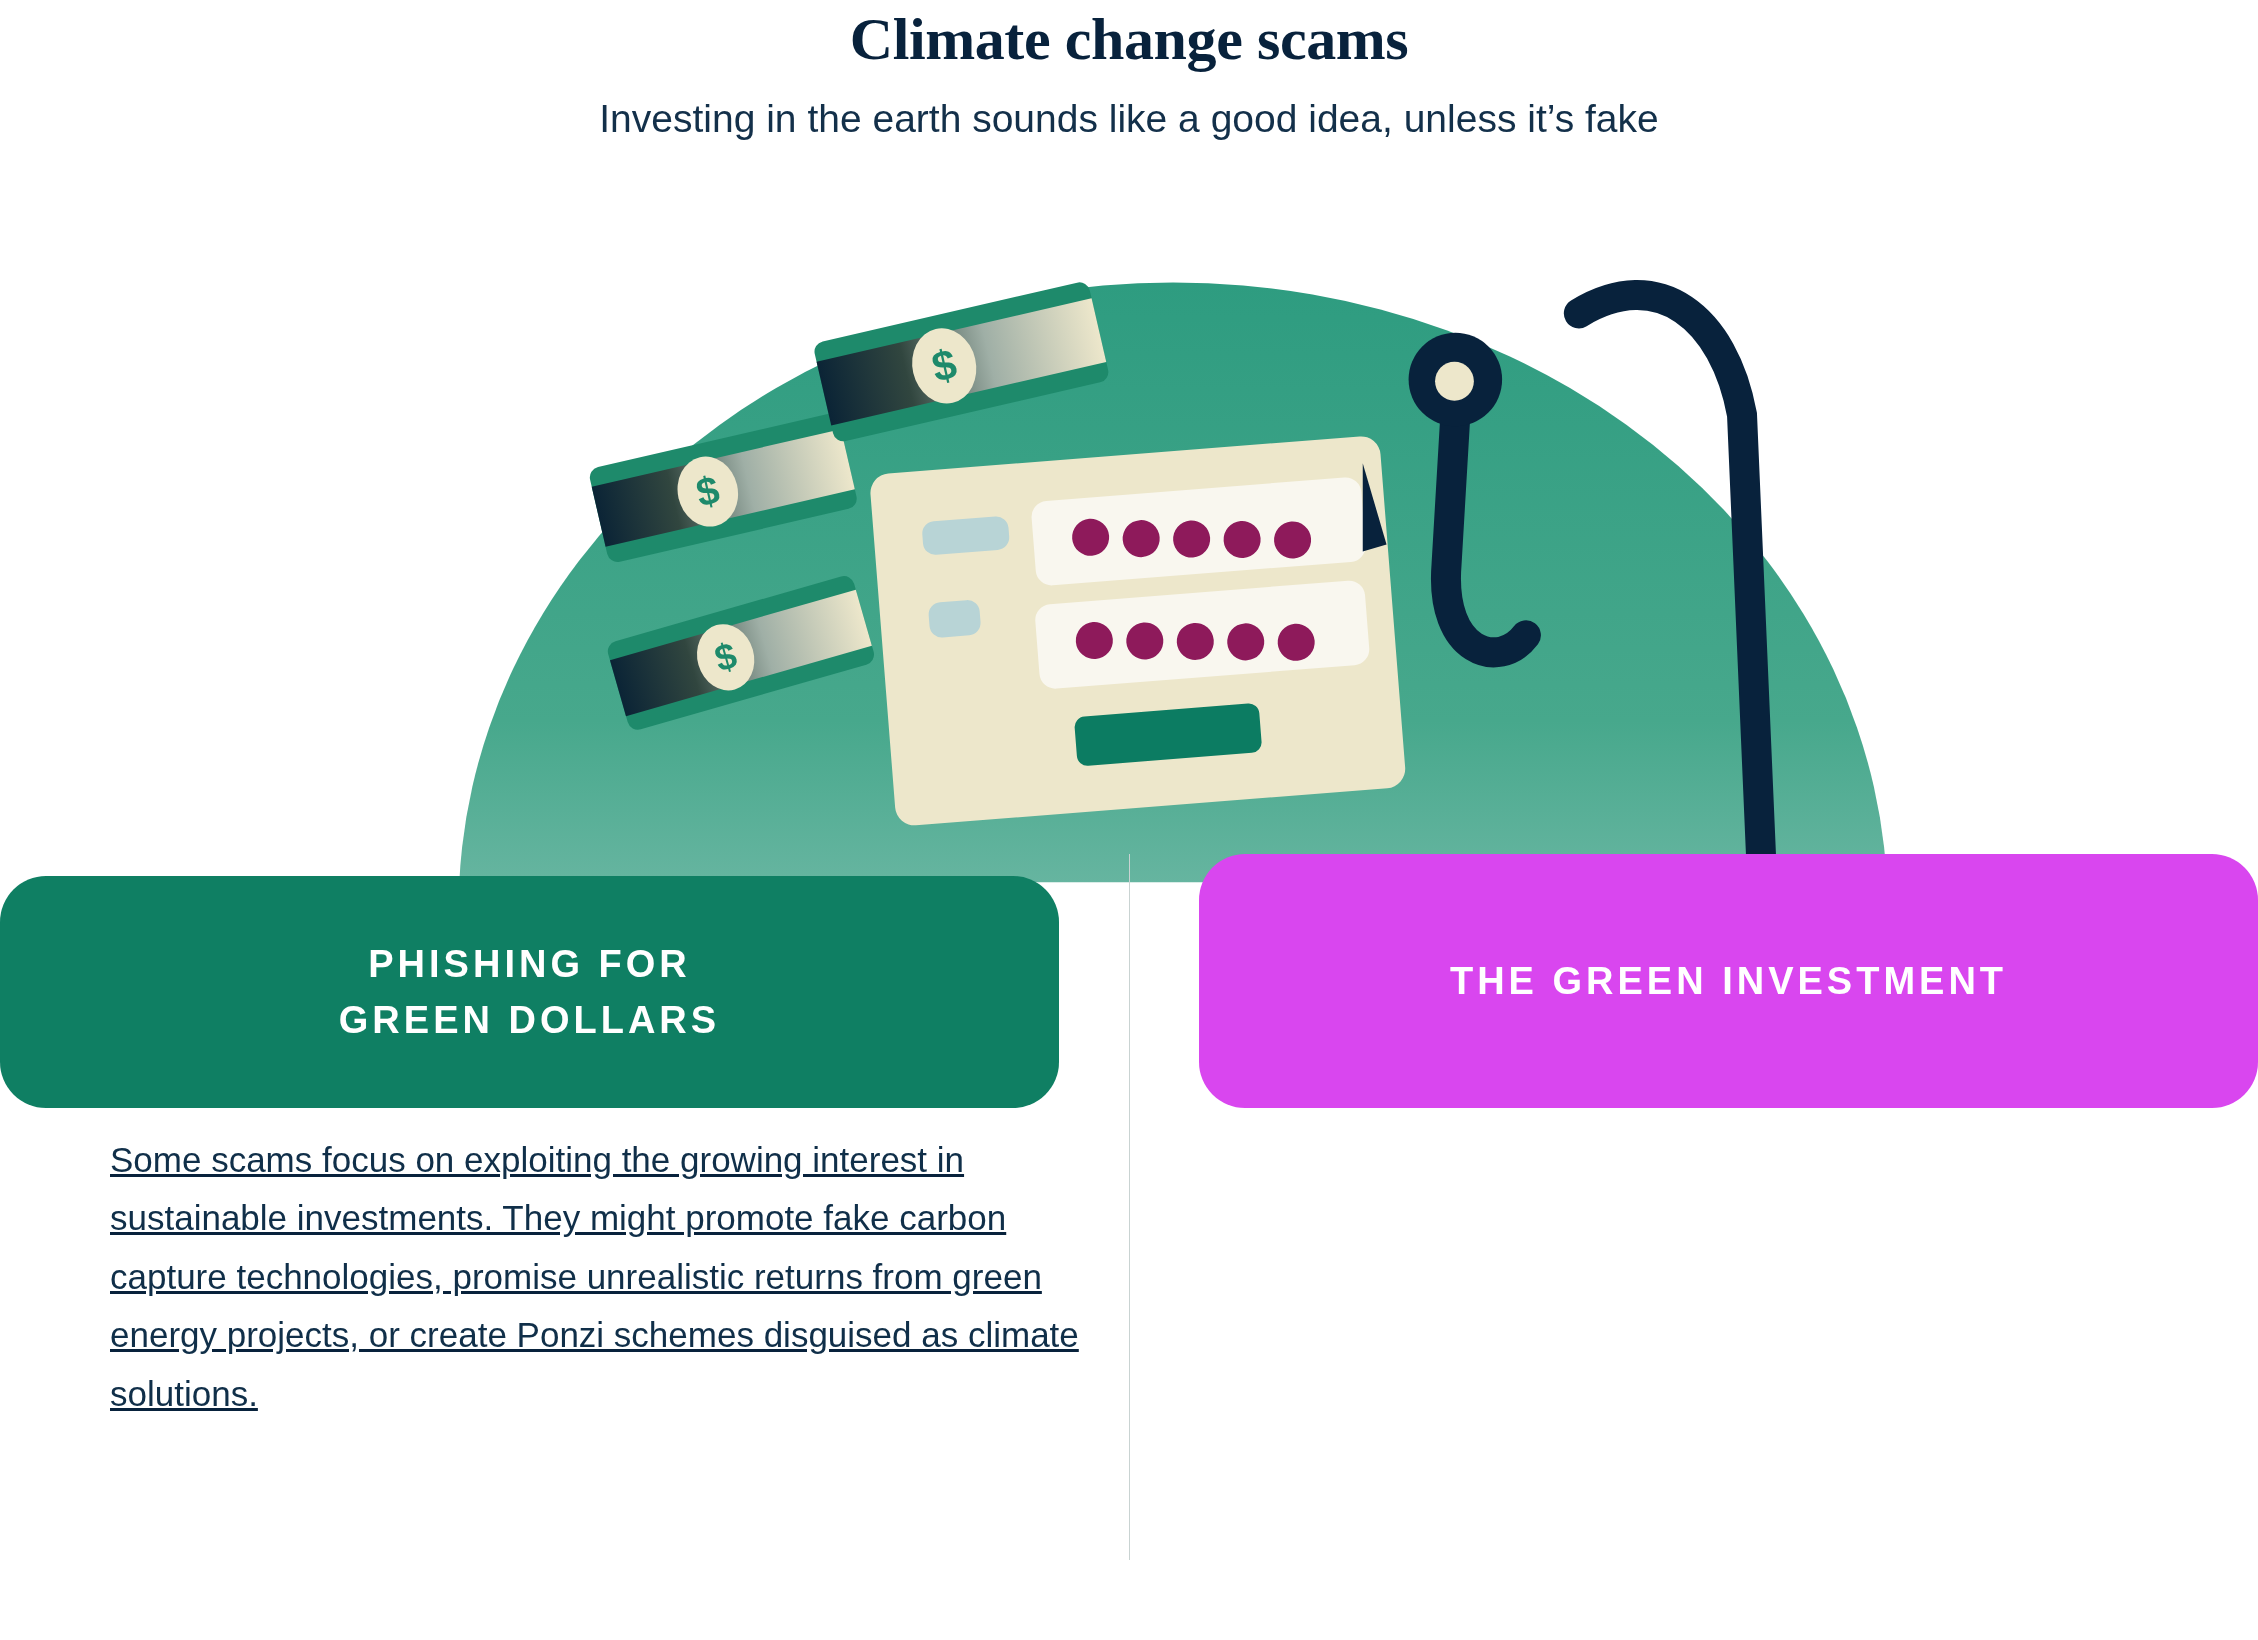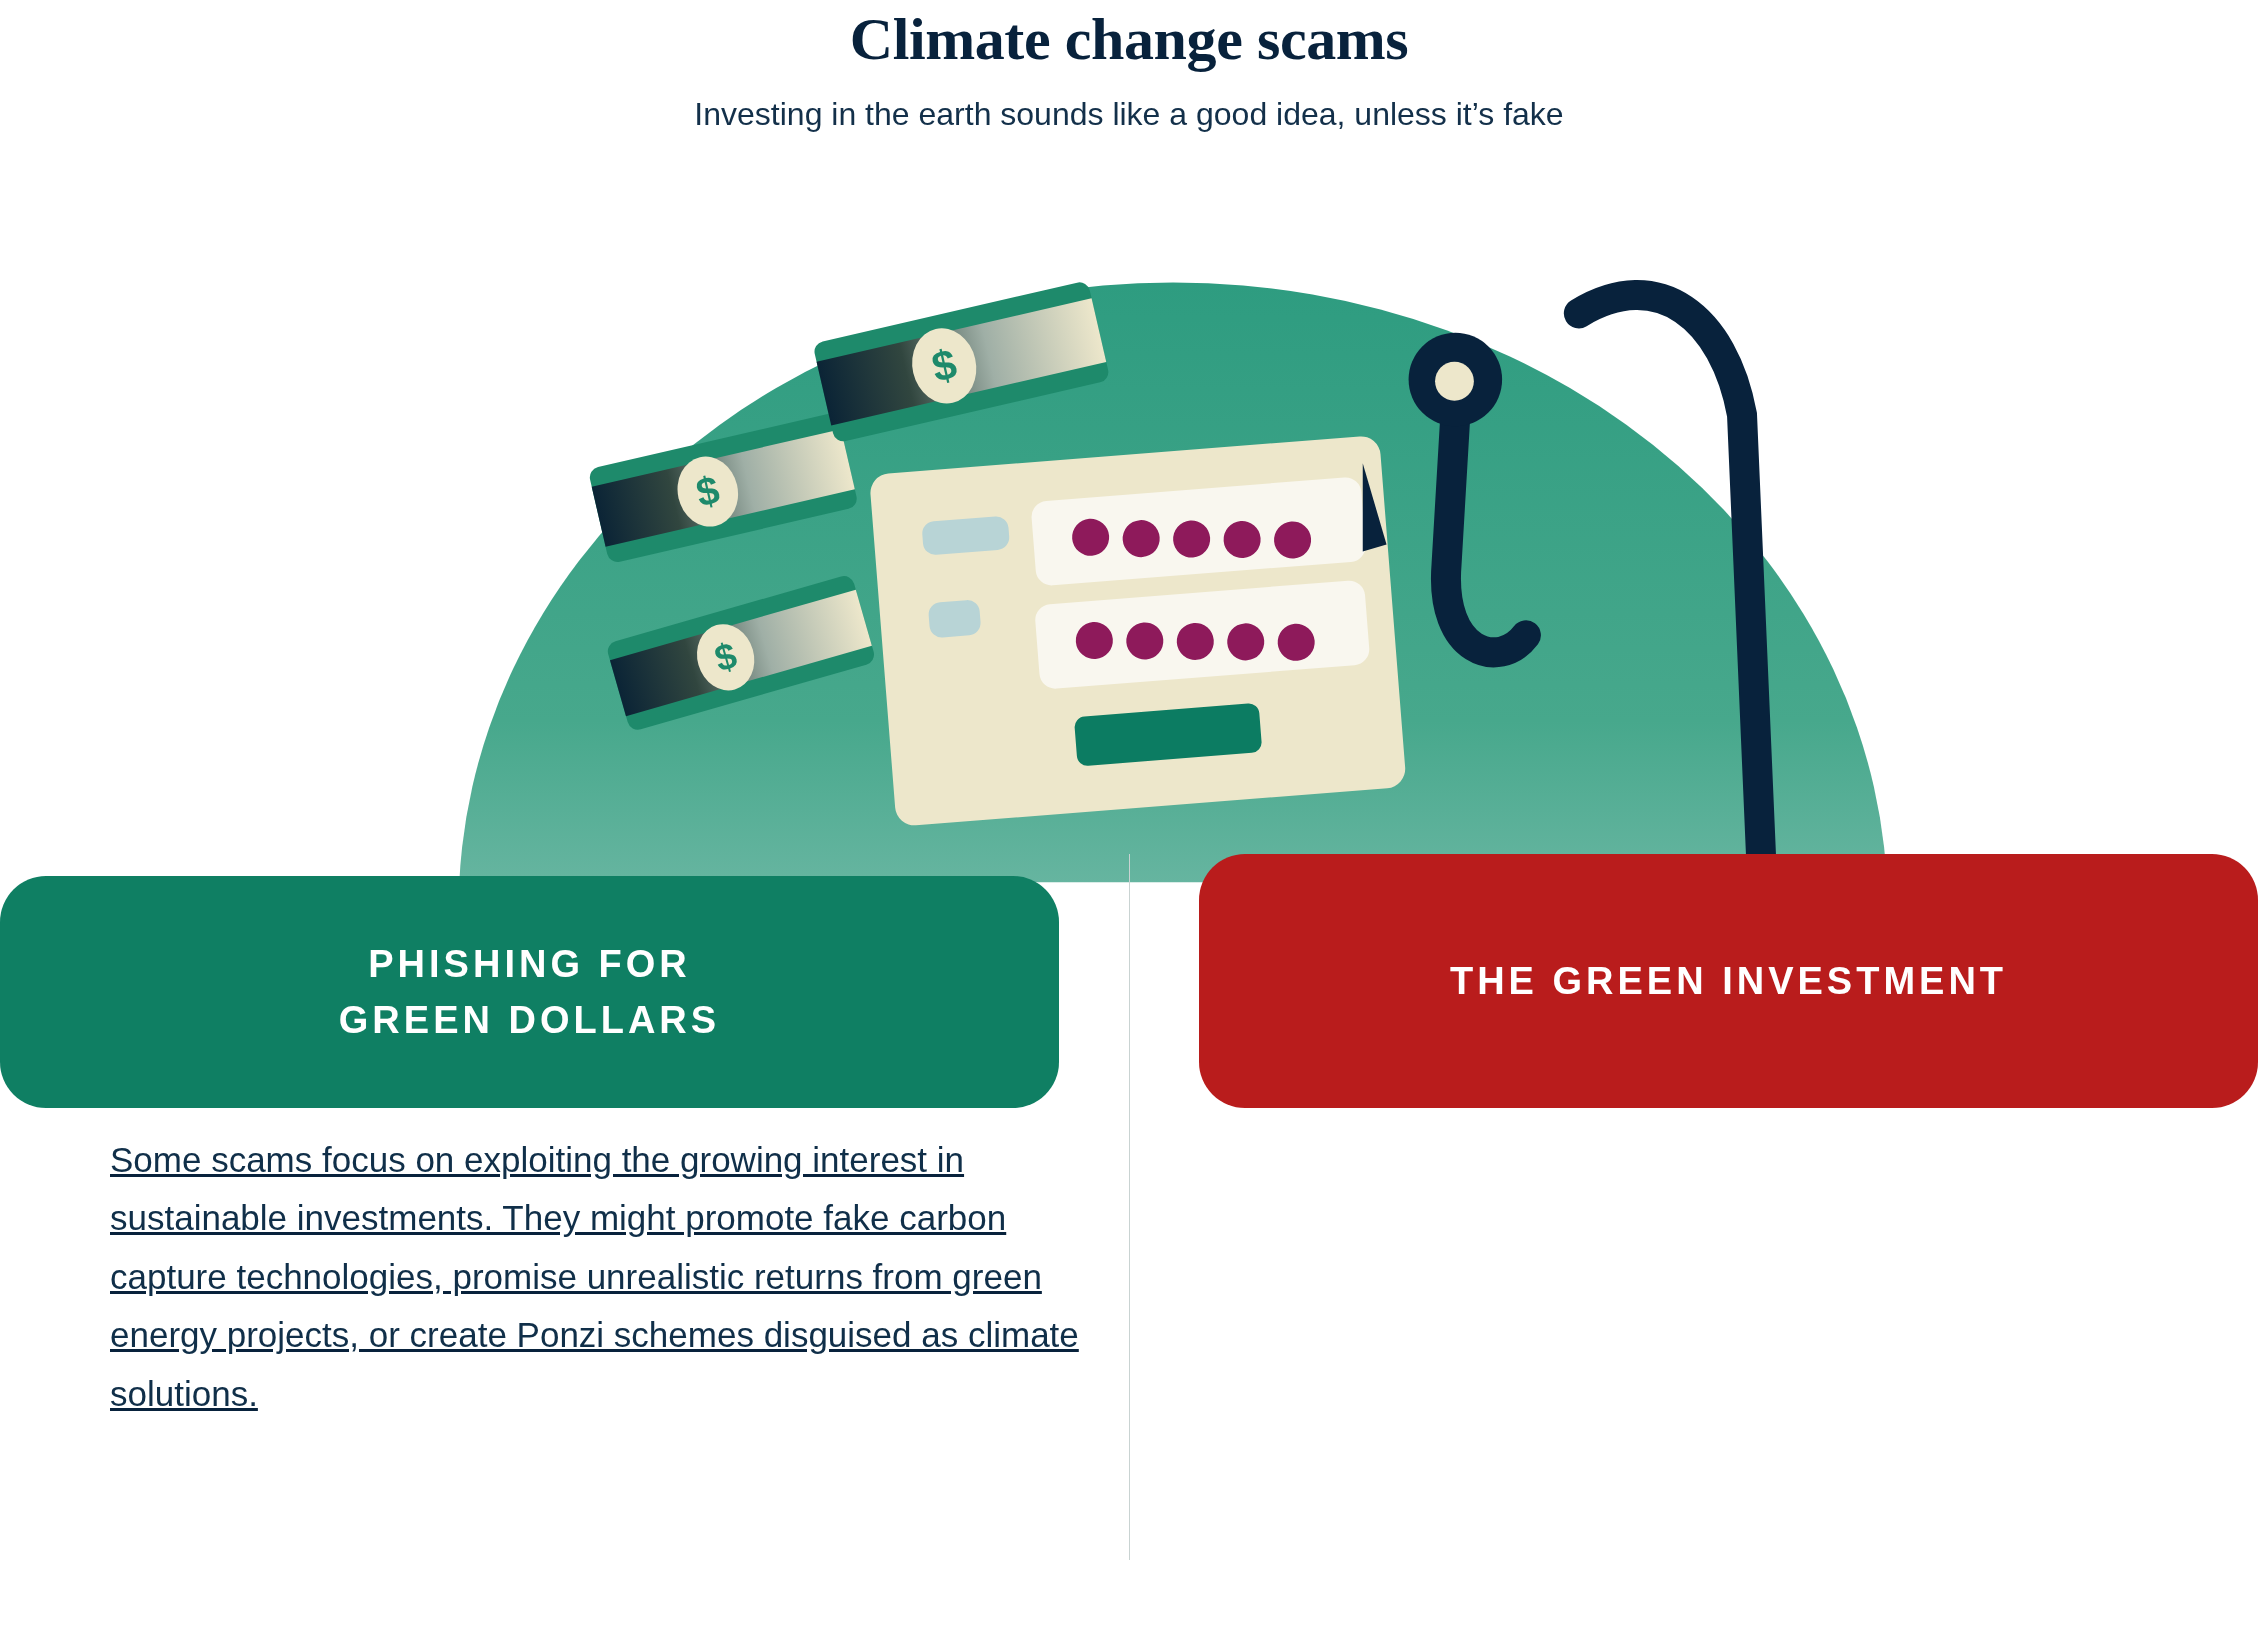--- a/index.html
+++ b/index.html
@@ -32,21 +32,21 @@
     font-size: 60px;
     line-height: 1.18;
     letter-spacing: -0.4px;
     color: #08223C;
   }
   .page-subtitle {
     margin: 0;
     padding-top: 19.4px;
     font-family: "Liberation Sans", sans-serif;
     font-weight: 400;
-    font-size: 32px;
+    font-size: 39px;
     line-height: 1.3;
     color: #13304A;
   }
 
   
   .illustration {
     position: absolute;
     top: 0; left: 0;
     width: 2258px;
     height: 1103px;
@@ -80,21 +80,21 @@
     min-height: 232px;
     border-radius: 46px;
     display: flex;
     align-items: center;
     justify-content: center;
     text-align: center;
     box-sizing: border-box;
     padding: 17.6px 35px;
   }
   .banner-green { background: #0F7F63; margin-top: 22px; }
-  .banner-navy  { background: #b91c1c; }
+  .banner-navy  { background: #d946ef; }
   .banner-text {
     font-family: "Liberation Sans", sans-serif;
     font-weight: 700;
     font-size: 38px;
     line-height: 1.48;
     letter-spacing: 4px;
     color: #ffffff;
     text-transform: uppercase;
     white-space: pre-line;
   }

